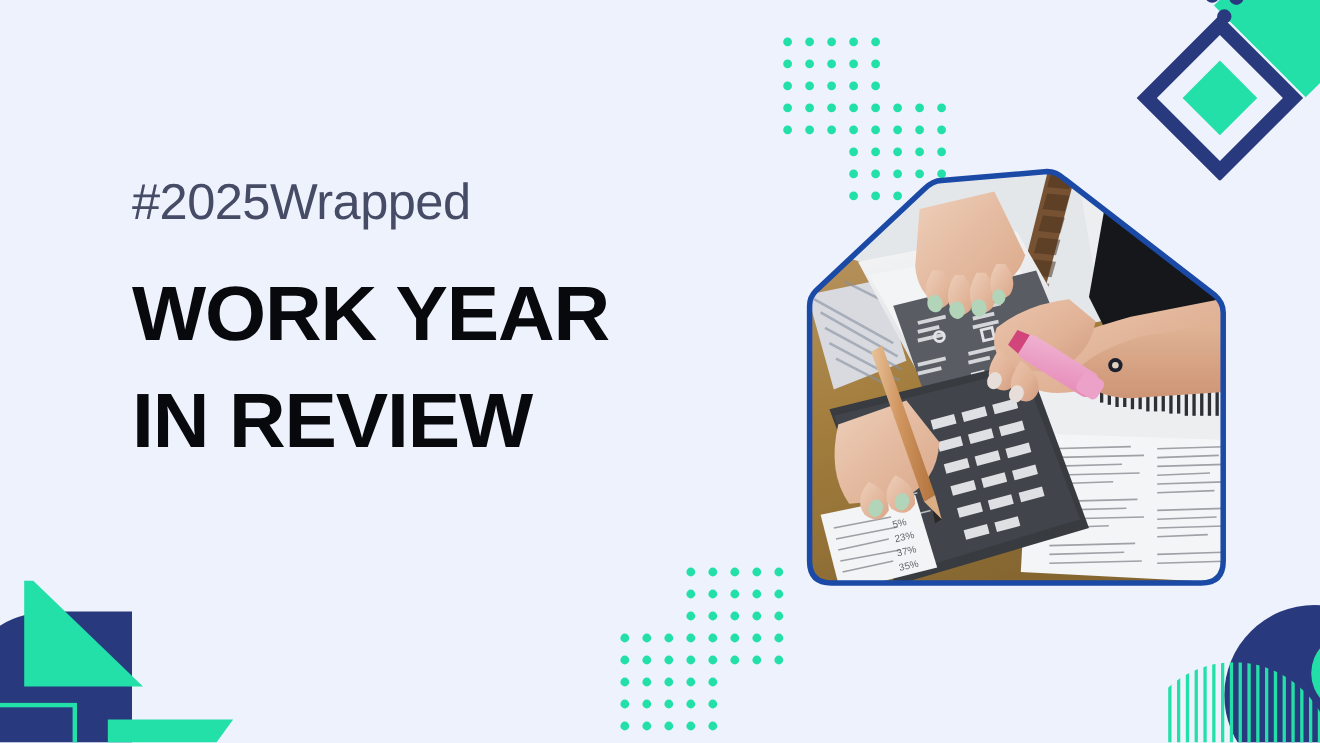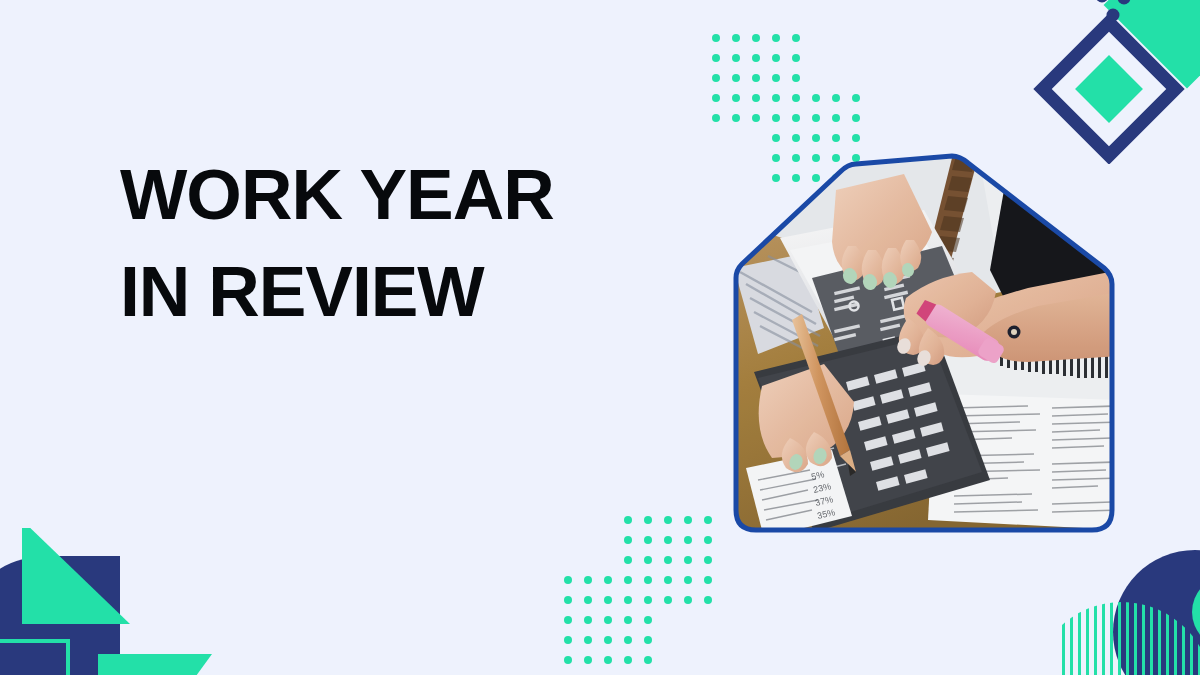--- a/index.html
+++ b/index.html
@@ -532,19 +532,20 @@
         <rect x="114" y="60" width="3" height="100"></rect>
         <rect x="122" y="60" width="3" height="100"></rect>
         <rect x="130" y="60" width="3" height="100"></rect>
         <rect x="138" y="60" width="3" height="100"></rect>
         <rect x="146" y="60" width="3" height="100"></rect>
       </g>
     </svg>
   </div>
 
   <div class="text-block">
+    <p class="eyebrow">#2025Wrapped</p>
     <h1 class="headline">
       <span class="headline-line">WORK YEAR</span>
       <span class="headline-line">IN REVIEW</span>
     </h1>
   </div>
 
 </div>
 
 </body></html>

